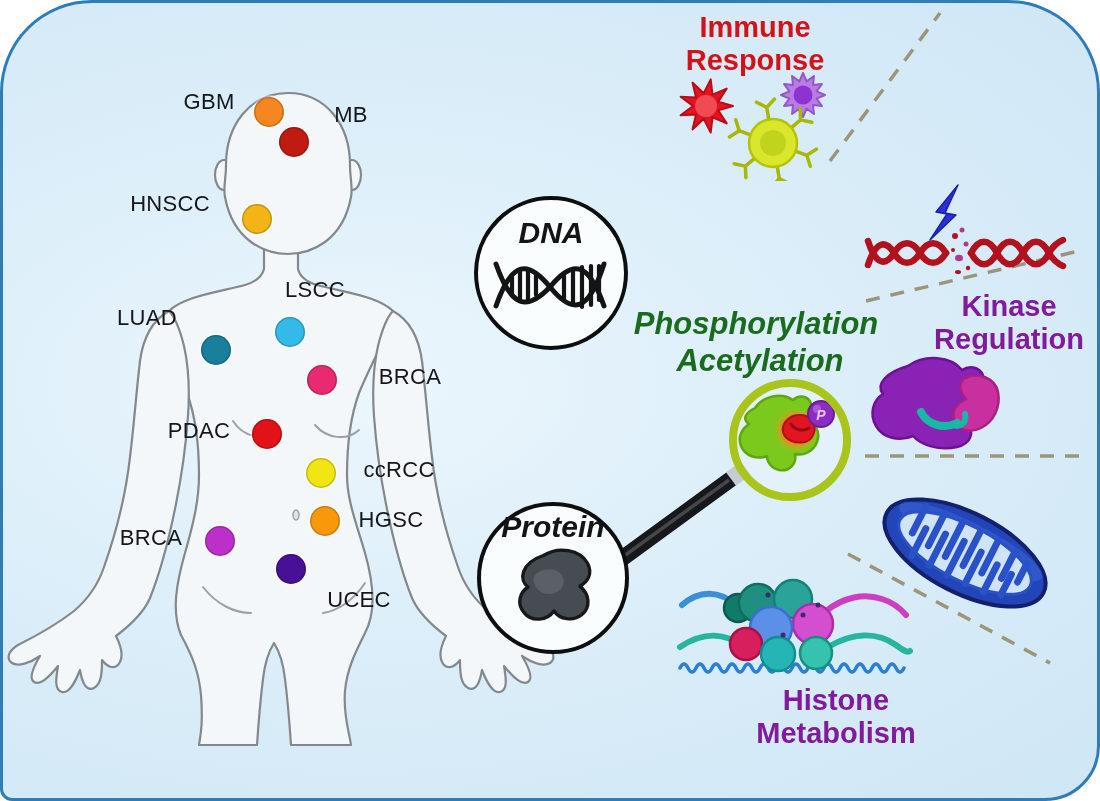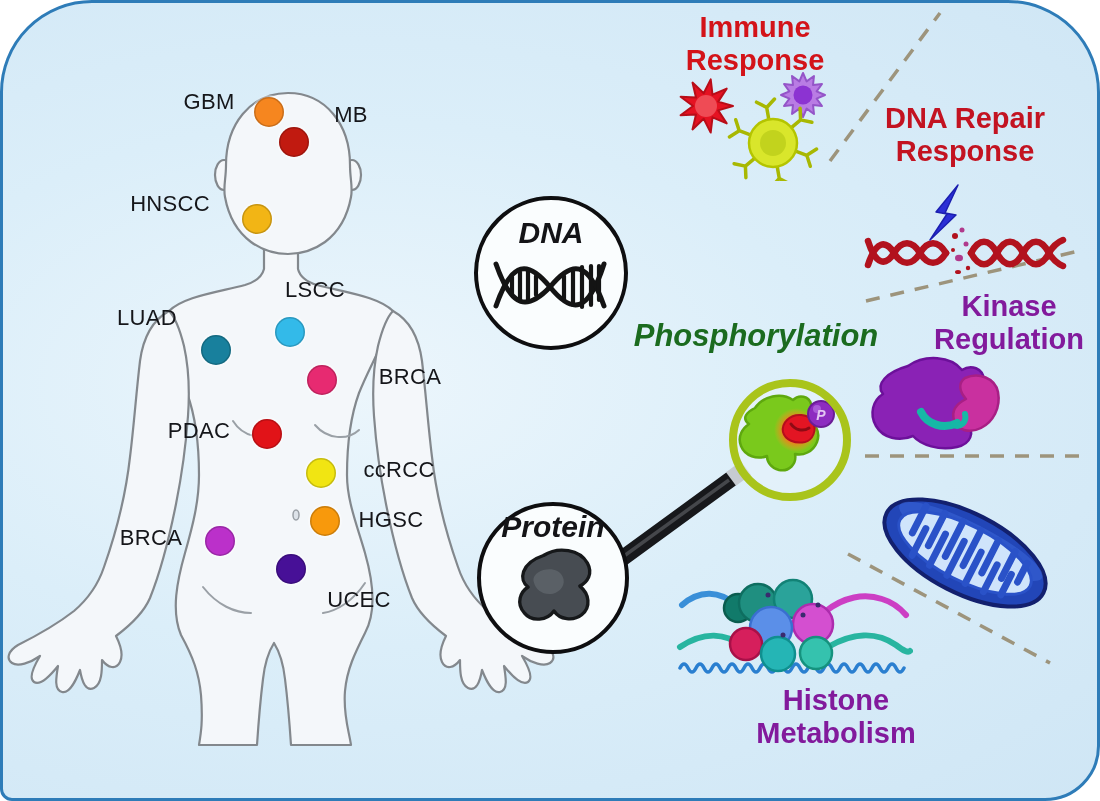--- a/index.html
+++ b/index.html
@@ -36,21 +36,21 @@
   
   .heading{position:absolute;transform:translateX(-50%);text-align:center;
     font-size:29px;line-height:33px;font-weight:700;}
   .h-immune{left:752px;top:8px;width:240px}
   .h-dnarepair{left:962px;top:99px;width:232px}
   .h-kinase{left:1006px;top:287px;width:200px}
   .h-metabolism{left:972px;top:456px;width:230px}
   .h-histone{left:833px;top:681px;width:230px}
   .ptm-line{position:absolute;transform:translateX(-50%);white-space:nowrap;
     font-size:31px;line-height:34px;font-weight:700;font-style:italic;}
-  .ptm-1{left:753px;top:316px}
+  .ptm-1{left:753px;top:304px}
   .ptm-2{left:757px;top:341px}
 </style>
 </head>
 <body>
 
 <div class="stage">
   <div class="frame">
 
     <svg style="left:0;top:60px" width="560" height="700" viewBox="0 0 560 700">
       <g fill="#f4f7fa" stroke="#83888d" stroke-width="2.2" stroke-linejoin="round" stroke-linecap="round">
@@ -209,23 +209,23 @@
 
     <div class="node node-protein">
       <div class="node-label" style="margin-top:4px">Protein</div>
       <svg width="112" height="88" viewBox="0 0 112 92">
         <path fill="#474c52" stroke="#16181a" stroke-width="3.5" stroke-linejoin="round" d="M46,12 C62,2 84,6 92,20 C98,31 92,40 84,44 C94,52 96,66 86,74 C77,81 63,79 57,70 C50,80 34,82 26,72 C17,62 22,50 30,45 C20,38 22,20 46,12 Z"></path>
         <path fill="#5a6066" d="M40,30 C50,24 62,26 66,34 C70,42 64,50 56,52 C46,54 38,48 36,40 C35,36 36,33 40,30 Z"></path>
       </svg>
     </div>
 
     <div class="ptm-line ptm-1" style="color: rgb(27, 107, 31);">Phosphorylation</div>
+    <div class="ptm-line ptm-2" style="color: rgb(27, 107, 31);">Acetylation</div>
 
     <div class="heading h-immune" style="color: rgb(211, 19, 25);">Immune Response</div>
-    <div class="heading h-dnarepair" style="color: rgb(195, 19, 33);">DNA Repair Response</div>
     <div class="heading h-kinase" style="color: rgb(130, 26, 156);">Kinase Regulation</div>
     <div class="heading h-histone" style="color: rgb(130, 26, 156);">Histone Metabolism</div>
 
     <span class="dot dot-gbm" style="background: rgb(246, 134, 31);"></span>
     <span class="clabel lab-gbm">GBM</span>
     <span class="dot dot-mb" style="background: rgb(193, 26, 16);"></span>
     <span class="clabel lab-mb">MB</span>
     <span class="dot dot-hnscc" style="background: rgb(242, 181, 21);"></span>
     <span class="clabel lab-hnscc">HNSCC</span>
     <span class="dot dot-lscc" style="background: rgb(51, 186, 233);"></span>

